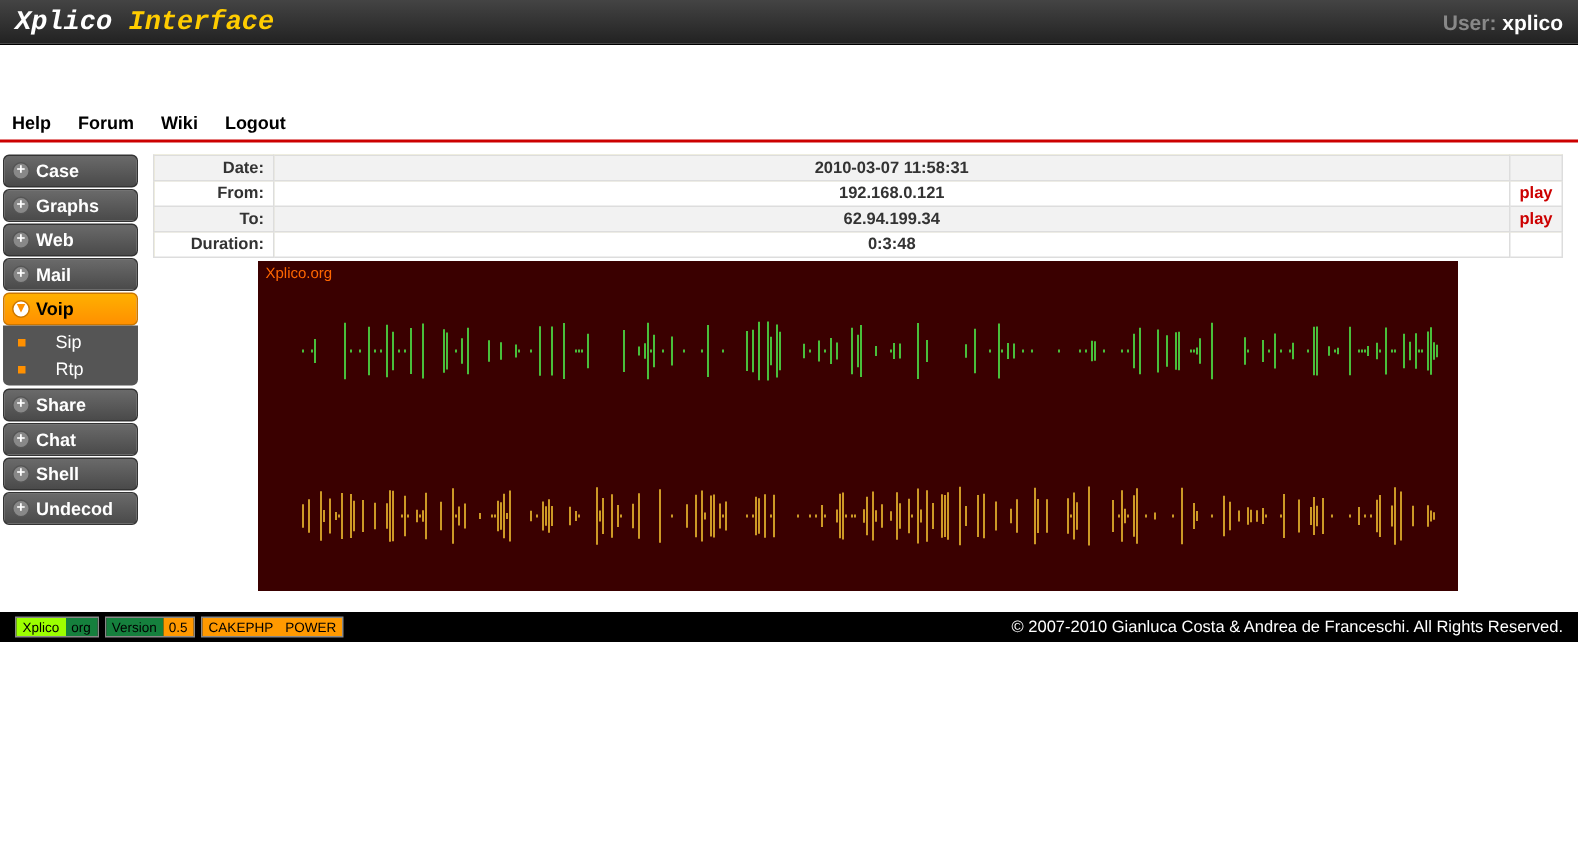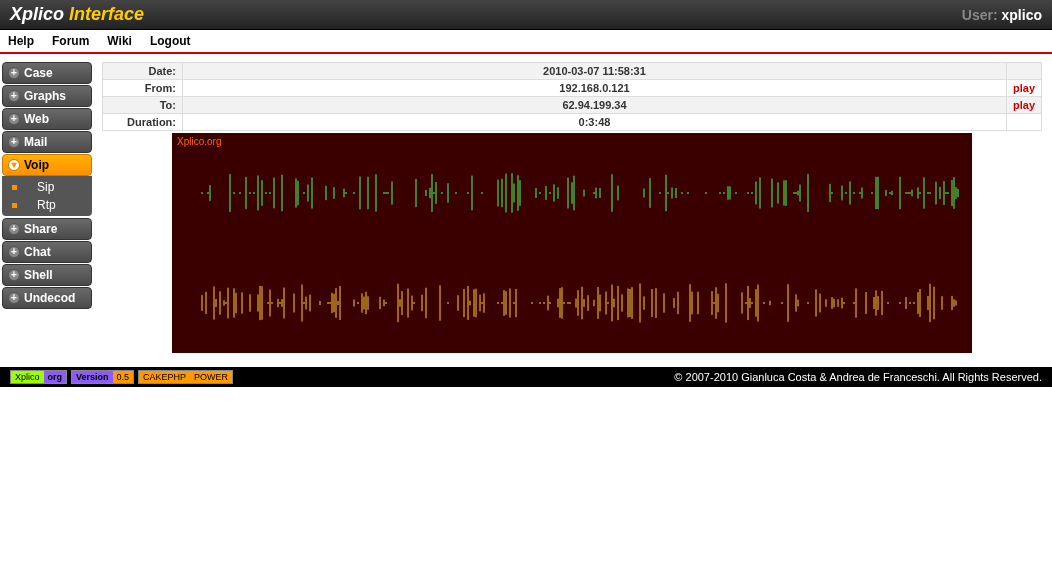--- a/index.html
+++ b/index.html
@@ -8,35 +8,35 @@
 
 .header {
   background: linear-gradient(to bottom, #444 0%, #222 100%);
   height: 30px;
   display: flex;
   justify-content: space-between;
   align-items: center;
   padding: 0 10px;
   border-bottom: 1px solid #000;
 }
-.logo { font-family: Liberation Sans, sans-serif; font-size: 18px; font-weight: bold; font-style: italic; }
+.logo { font-family: Liberation Mono, monospace; font-size: 18px; font-weight: bold; font-style: italic; }
 .logo-x { color: #fff; }
 .logo-i { color: #ffcc00; }
 .user-info { color: #888; font-weight: bold; font-size: 14px; }
 .user-name { color: #fff; }
 
 
 .navbar {
   background: #fff;
   border-bottom: 2px solid #cc0000;
   padding: 4px 8px;
   display: flex;
   gap: 18px;
 }
-.navbar a { color: #000; text-decoration: none; font-weight: bold; font-size: 12px; cursor: pointer; }
+.navbar a { color: #000; text-decoration: none; font-weight: bold; font-size: 12px; cursor: pointer; margin-top: 41px; }
 
 
 .content { display: flex; padding: 8px 0 0 2px; }
 
 
 .sidebar { width: 90px; flex-shrink: 0; }
 .side-item {
   background: linear-gradient(to bottom, #6a6a6a 0%, #4a4a4a 100%);
   border: 1px solid #333;
   border-radius: 4px;
@@ -134,21 +134,21 @@
 .badge {
   display: inline-flex;
   font-size: 9px;
   font-family: Arial;
   border: 1px solid #888;
   height: 14px;
   line-height: 12px;
 }
 .badge span { padding: 0 4px; }
 .bg-green { background: #9cff00; color: #000; }
-.bg-white { background: #8b5cf6; color: #000; font-weight: bold; }
+.bg-white { background: #15803d; color: #000; }
 .bg-orange { background: #ff9900; color: #000; }
 </style>
 </head>
 <body>
 
 <div class="header">
   <div class="logo">
     <span class="logo-x">Xplico </span><span class="logo-i">Interface</span>
   </div>
   <div class="user-info">

